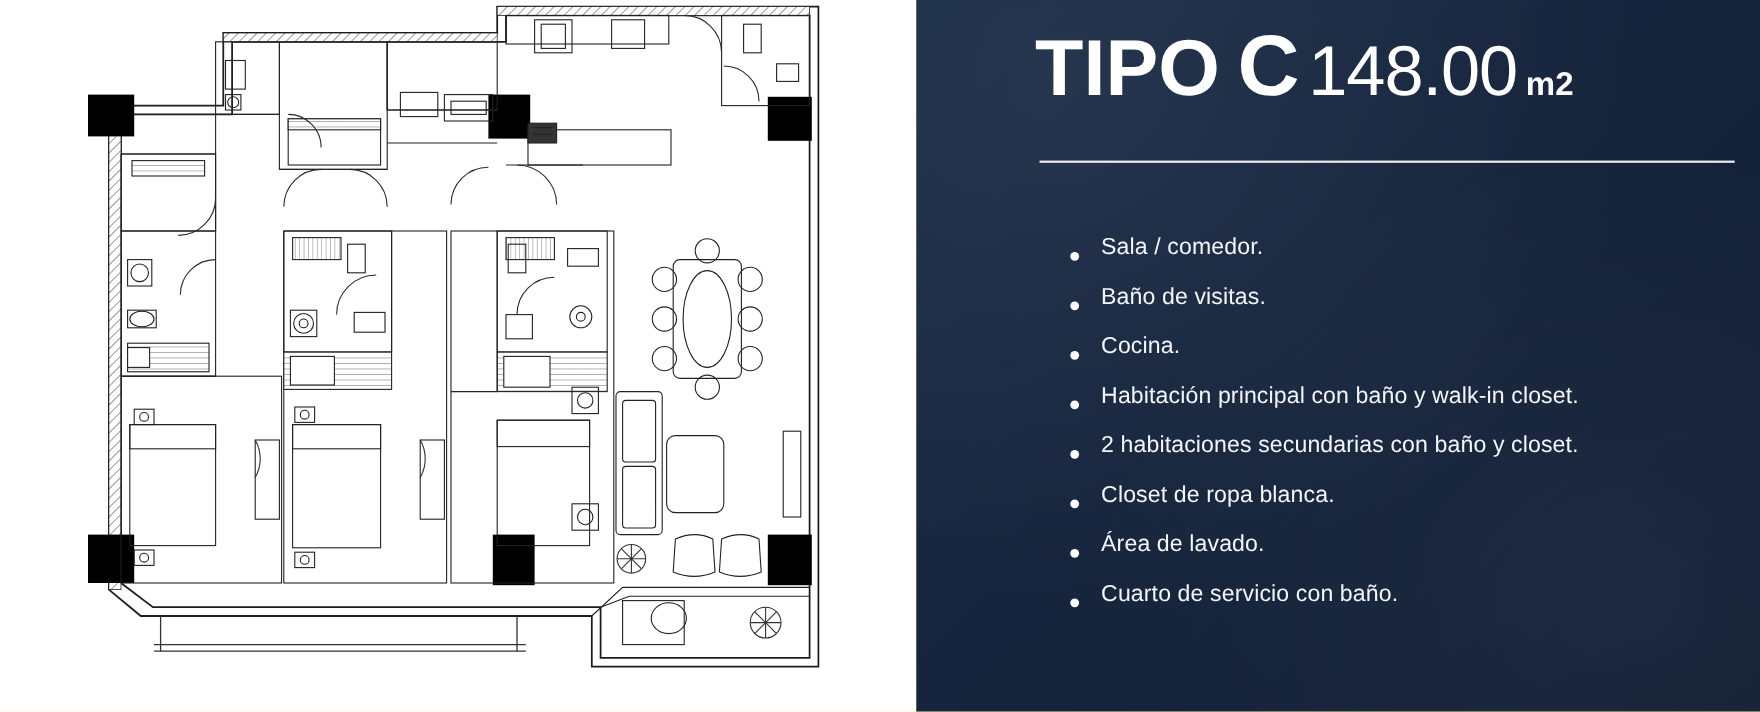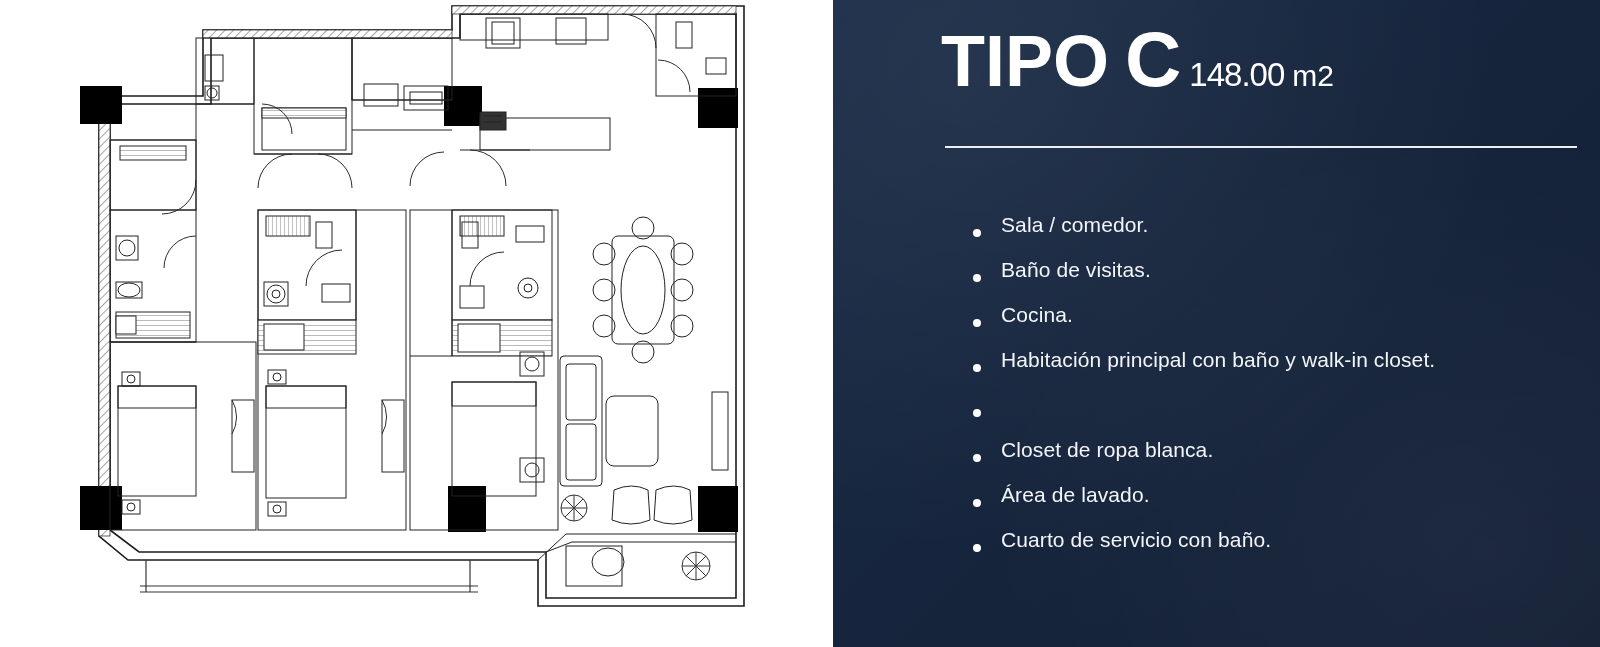--- a/index.html
+++ b/index.html
@@ -73,30 +73,30 @@
     color: #ffffff;
   }
   .title-letter {
     font-size: 78px;
     font-weight: 700;
     line-height: 1;
     margin-left: 16px;
     color: #ffffff;
   }
   .title-area {
-    font-size: 33px;
+    font-size: 64px;
     font-weight: 400;
     line-height: 1;
     margin-left: 8px;
     color: #ffffff;
     letter-spacing: -1px;
   }
   .title-unit {
     font-size: 30px;
-    font-weight: 400;
+    font-weight: 700;
     line-height: 1;
     margin-left: 8px;
     color: #ffffff;
   }
   .divider {
     position: absolute;
     left: 4px;
     top: 146px;
     width: 632px;
     height: 2px;
@@ -395,20 +395,21 @@
         <li>
           <span class="bullet"></span>
           <span class="feat-text">Cocina.</span>
         </li>
         <li>
           <span class="bullet"></span>
           <span class="feat-text">Habitación principal con baño y walk-in closet.</span>
         </li>
         <li>
           <span class="bullet"></span>
+          <span class="feat-text">2 habitaciones secundarias con baño y closet.</span>
         </li>
         <li>
           <span class="bullet"></span>
           <span class="feat-text">Closet de ropa blanca.</span>
         </li>
         <li>
           <span class="bullet"></span>
           <span class="feat-text">Área de lavado.</span>
         </li>
         <li>

